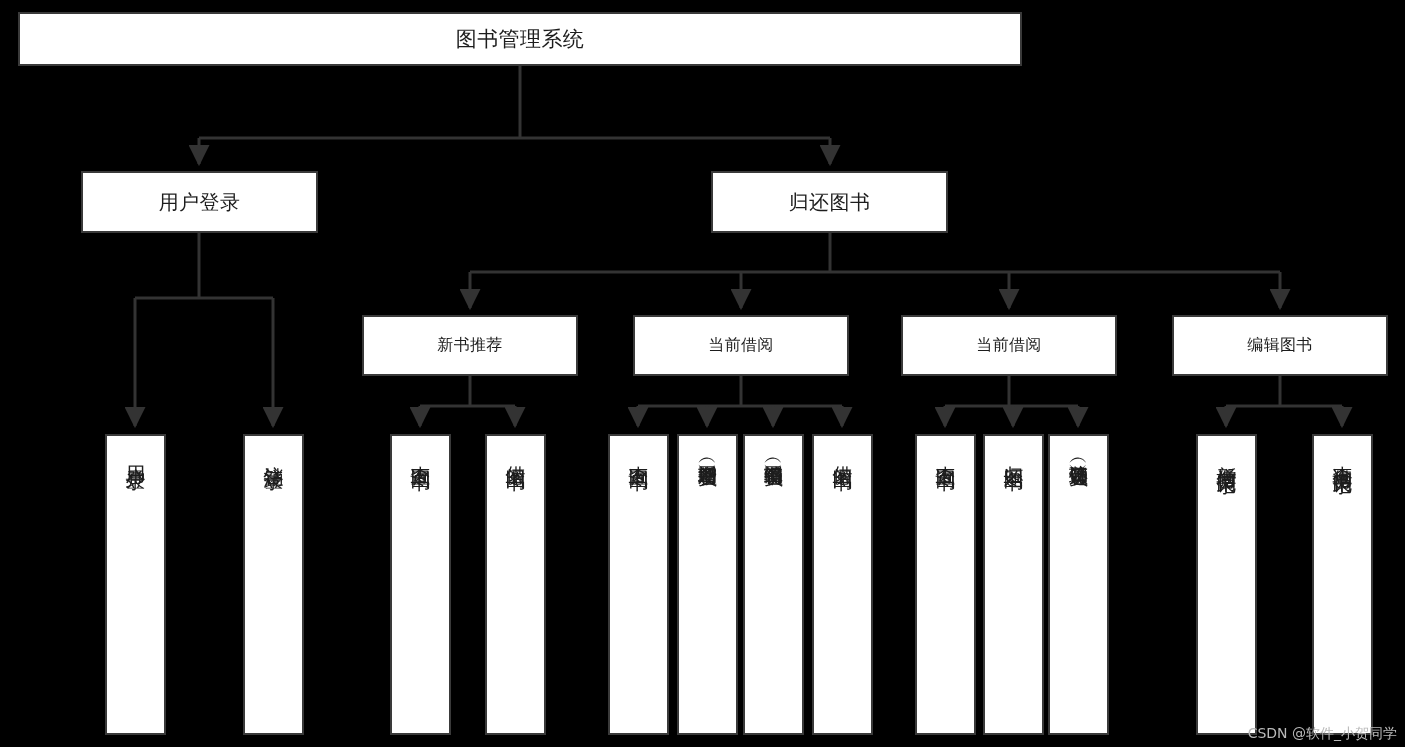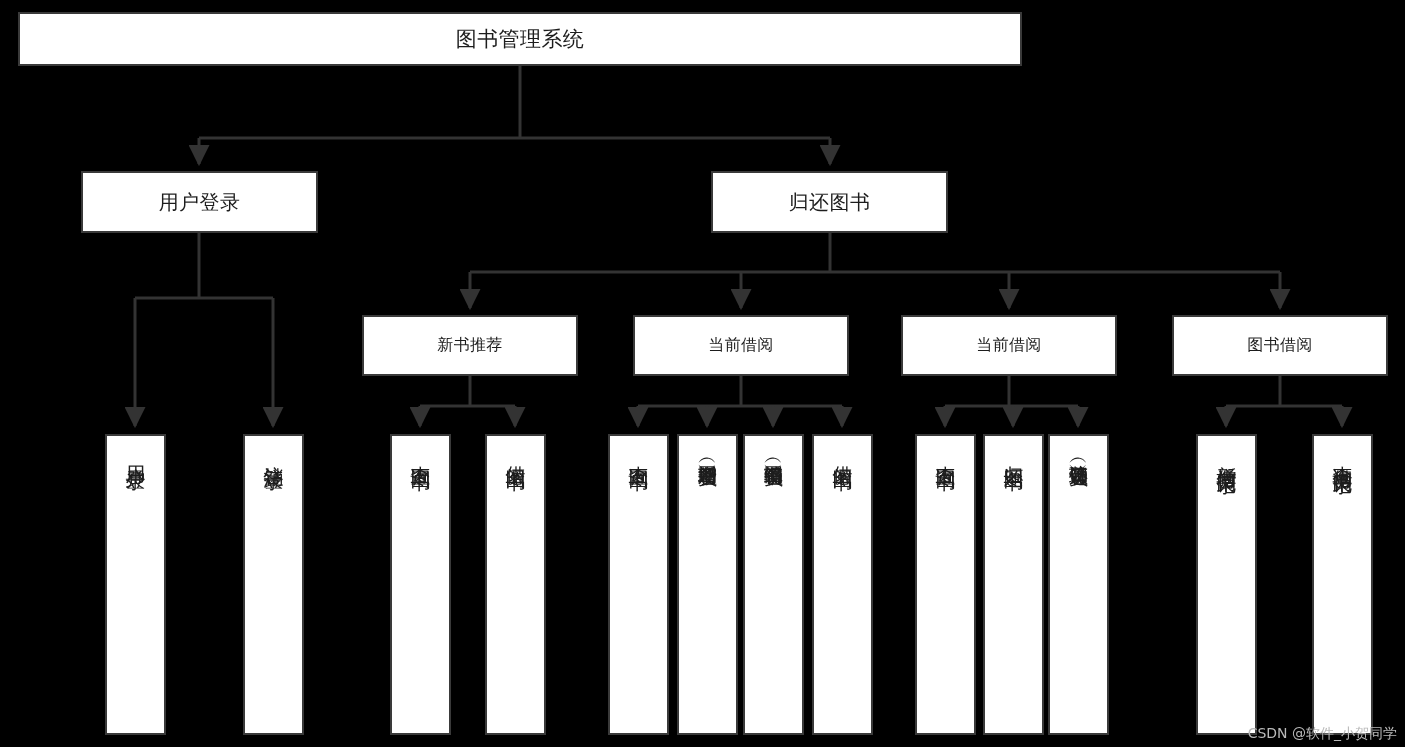--- a/index.html
+++ b/index.html
@@ -147,21 +147,21 @@
   <div class="node lvl3" style="left:362px; top:315px; width:216px; height:61px;">
     <span class="label">新书推荐</span>
   </div>
   <div class="node lvl3" style="left:633px; top:315px; width:216px; height:61px;">
     <span class="label">当前借阅</span>
   </div>
   <div class="node lvl3" style="left:901px; top:315px; width:216px; height:61px;">
     <span class="label">当前借阅</span>
   </div>
   <div class="node lvl3" style="left:1172px; top:315px; width:216px; height:61px;">
-    <span class="label">图书借阅</span>
+    <span class="label">编辑图书</span>
   </div>
 
   <div class="node leaf" style="left:105px; top:434px; width:61px; height:301px;">
     <span class="label">用户登录</span>
   </div>
   <div class="node leaf" style="left:243px; top:434px; width:61px; height:301px;">
     <span class="label">注销登录</span>
   </div>
 
   <div class="node leaf" style="left:390px; top:434px; width:61px; height:301px;">

